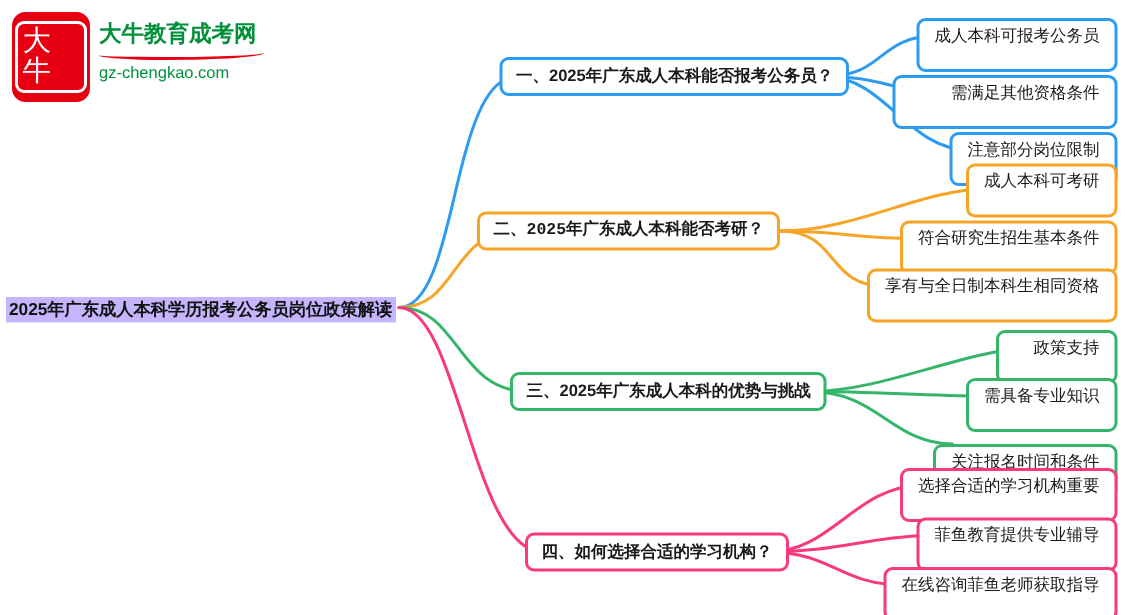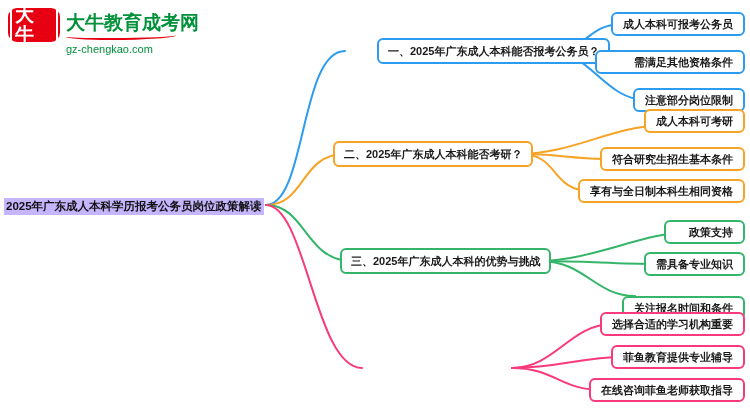--- a/index.html
+++ b/index.html
@@ -13,42 +13,42 @@
   .node{
     position:absolute;z-index:1;background:#ffffff;
     border:2px solid #999;border-radius:6px;
     white-space:nowrap;color:#1a1a1a;box-sizing:border-box;
   }
   .branch{
     font-size:11px;font-weight:700;line-height:16px;
     padding:3px 9px;height:26px;
   }
   .leaf{
-    font-size:11px;font-weight:700;line-height:15px;
-    padding:3px 10px;height:24px;
+    font-size:11px;font-weight:400;line-height:15px;
+    padding:3px 10px;height:36px;
     right:5px;
   }
   .root-node{
     position:absolute;z-index:1;left:4px;top:198px;
     font-size:11.5px;font-weight:700;color:#111;
     white-space:nowrap;background:#c4b5fd;padding:1px 2px;
   }
   
   .logo{position:absolute;left:8px;top:8px;z-index:2;display:flex;align-items:flex-start;gap:6px;}
   .logo-icon{
-    width:52px;height:34px;background:#e60012;border-radius:9px;
+    width:52px;height:60px;background:#e60012;border-radius:9px;
     display:flex;align-items:center;justify-content:center;
-    color:#ffffff;font-weight:700;font-size:19px;letter-spacing:1px;
+    color:#ffffff;font-weight:400;font-size:19px;letter-spacing:1px;
     box-sizing:border-box;border:2px solid #e60012;
   }
   .logo-icon .inner{
     border:2px solid #ffffff;border-radius:6px;padding:2px 3px;line-height:20px;
   }
   .logo-text{display:flex;flex-direction:column;padding-top:6px;}
-  .logo-brand{font-size:19px;font-weight:700;color:#00913a;line-height:18px;}
+  .logo-brand{font-size:15px;font-weight:700;color:#00913a;line-height:18px;}
   .logo-swoosh{width:110px;height:6px;border-bottom:2px solid #e60012;border-radius:0 0 60% 40%;margin:0 0 3px 0;}
   .logo-url{font-size:11px;color:#00913a;line-height:13px;}
 </style>
 </head>
 <body>
 
 <div class="stage">
 
   <svg class="links" width="750" height="410" viewBox="0 0 750 410" fill="none" stroke-width="2" stroke-linecap="round">
 
@@ -80,23 +80,24 @@
     </div>
     <div class="logo-text">
       <div class="logo-brand">大牛教育成考网</div>
       <div class="logo-swoosh"></div>
       <div class="logo-url">gz-chengkao.com</div>
     </div>
   </div>
 
   <div class="root-node">2025年广东成人本科学历报考公务员岗位政策解读</div>
 
-  <div class="node branch" style="left: 333px; top: 38px; border-color: rgb(45, 155, 240); margin-left: 44px;">一、2025年广东成人本科能否报考公务员？</div>
-  <div class="node branch" style="left: 333px; top: 141px; border-color: rgb(247, 163, 37);">二、2025年广东成人本科能否考研？</div>
+  <div class="node branch" style="left: 333px; top: 38px; border-color: rgb(45, 155, 240);">一、2025年广东成人本科能否报考公务员？</div>
+  <div class="node branch" style="left: 318px; top: 141px; border-color: rgb(247, 163, 37); font-family: Liberation Mono, monospace;">二、2025年广东成人本科能否考研？</div>
   <div class="node branch" style="left: 340px; top: 248px; border-color: rgb(53, 181, 106);">三、2025年广东成人本科的优势与挑战</div>
+  <div class="node branch" style="left: 350px; top: 355px; border-color: rgb(248, 57, 125);">四、如何选择合适的学习机构？</div>
 
   <div class="node leaf" style="top: 12px; border-color: rgb(45, 155, 240);">成人本科可报考公务员</div>
   <div class="node leaf" style="top: 50px; border-color: rgb(45, 155, 240); padding-left: 37px;">需满足其他资格条件</div>
   <div class="node leaf" style="top: 88px; border-color: rgb(45, 155, 240);">注意部分岗位限制</div>
 
   <div class="node leaf" style="top: 109px; border-color: rgb(247, 163, 37);">成人本科可考研</div>
   <div class="node leaf" style="top: 147px; border-color: rgb(247, 163, 37);">符合研究生招生基本条件</div>
   <div class="node leaf" style="top: 179px; border-color: rgb(247, 163, 37);">享有与全日制本科生相同资格</div>
 
   <div class="node leaf" style="top: 220px; border-color: rgb(53, 181, 106); padding-left: 23px;">政策支持</div>

